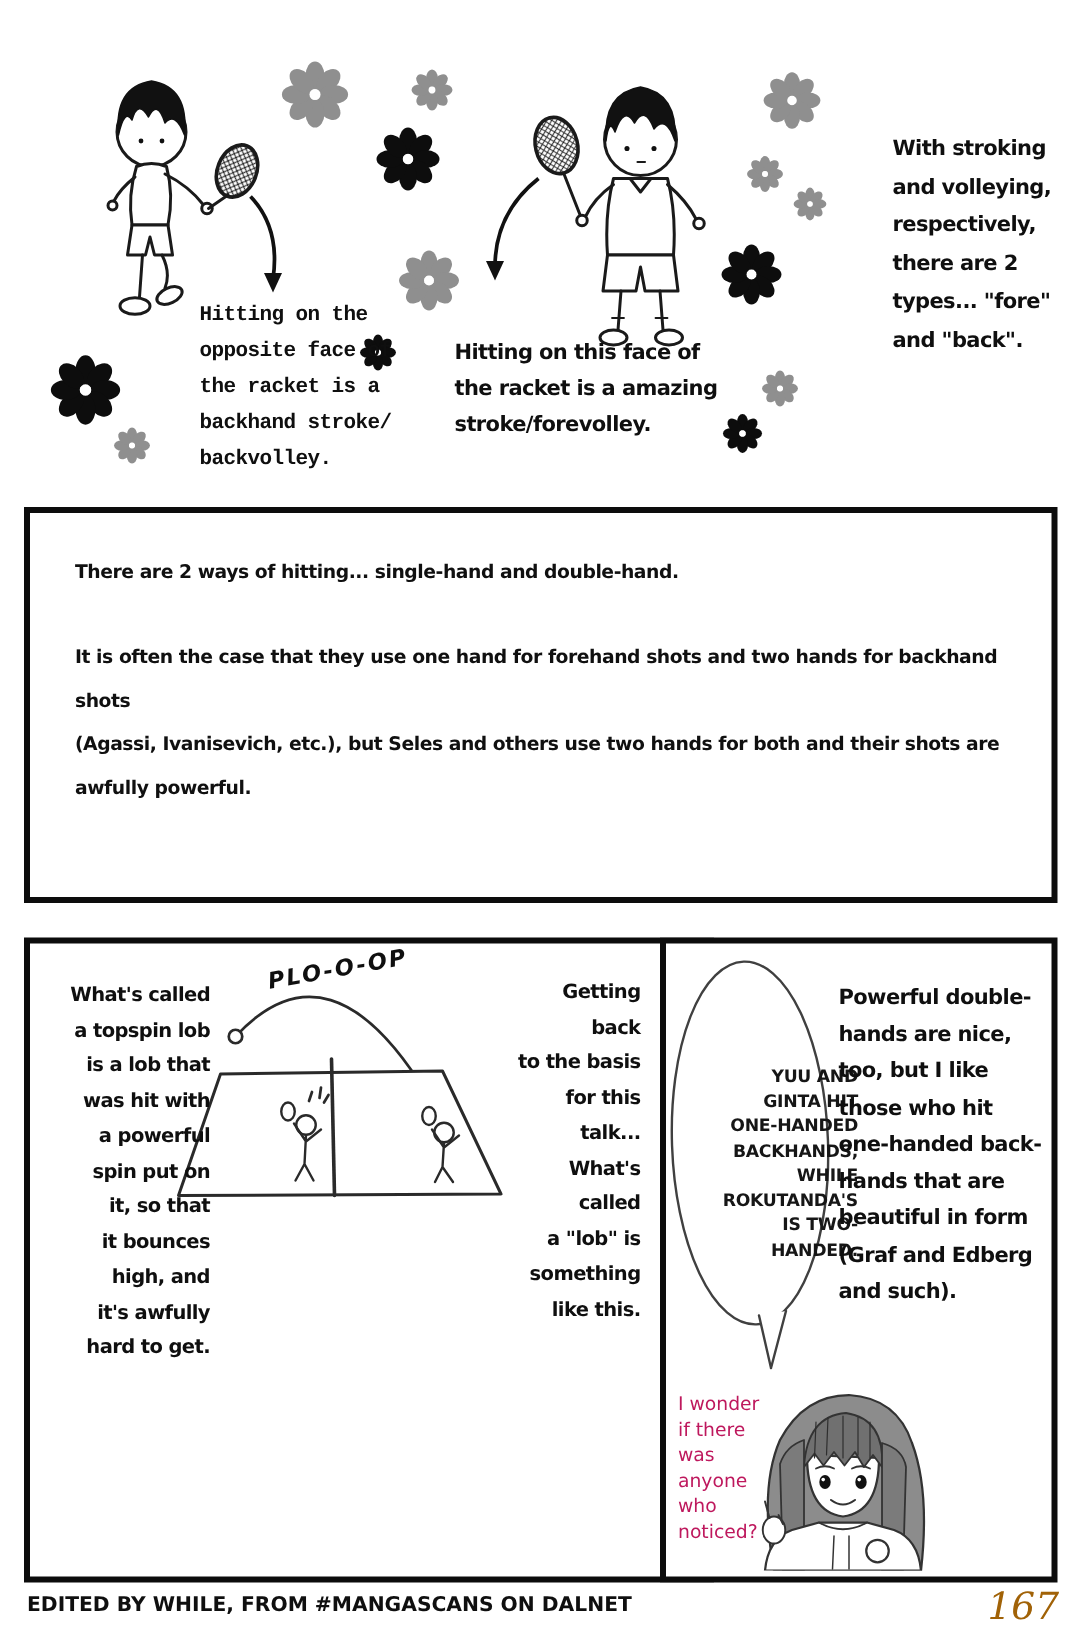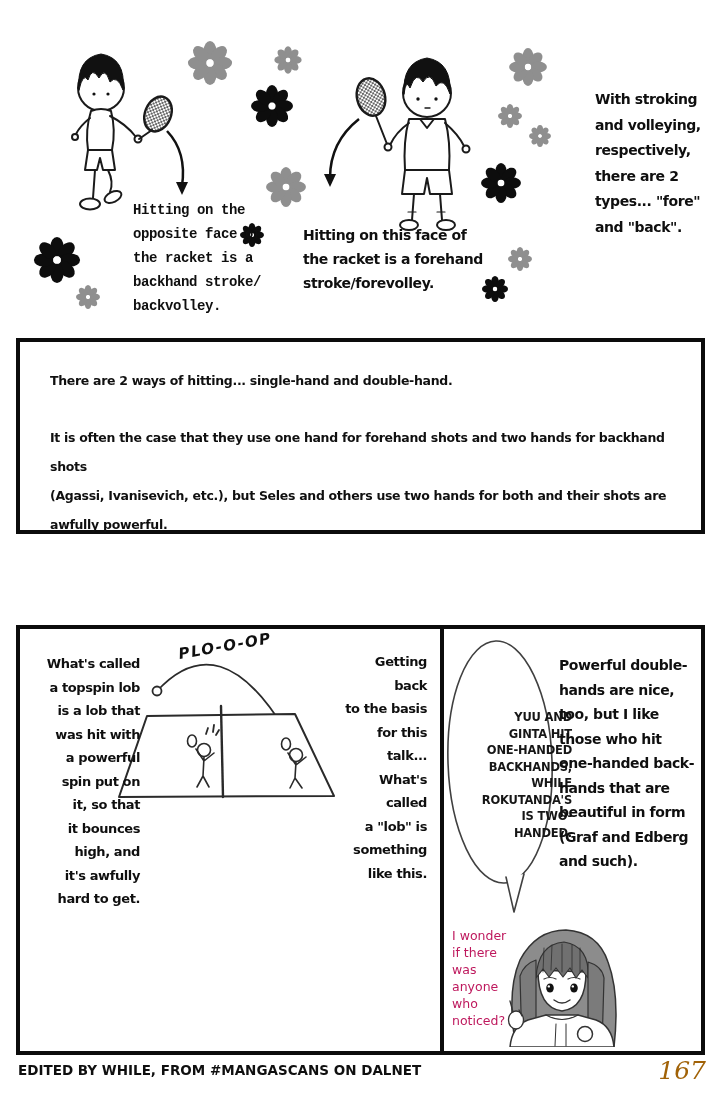--- a/index.html
+++ b/index.html
@@ -5,21 +5,21 @@
   html,body{margin:0;padding:0;background:#fff;}
   .page{position:relative;width:719px;height:1100px;background:#fff;overflow:hidden;
         font-family:"DejaVu Sans",sans-serif;color:#101010;}
   .abs{position:absolute;}
   .comic{font-family:"DejaVu Sans",sans-serif;font-weight:700;color:#0f0f0f;
          white-space:pre-line;letter-spacing:-0.4px;}
   .hand{font-family:"DejaVu Sans",sans-serif;font-weight:400;color:#be185d;white-space:pre-line;}
   .cap-backhand{left:133px;top:198px;width:150px;font-size:14px;line-height:24px;font-family:Liberation Mono, monospace;}
   .cap-forehand{left:303px;top:223px;width:185px;font-size:14px;line-height:24px;}
   .note-types{left:595px;top:87px;width:120px;font-size:14px;line-height:25.5px;}
-  .expl-box{left:16px;top:338px;width:689px;height:196px;border:4px solid #0c0c0c;
+  .expl-box{left:16px;top:338px;width:689px;height:264px;border:4px solid #0c0c0c;
             box-sizing:border-box;padding:24px 18px 0 30px;background:#fff;}
   .expl-box p{margin:0 0 28px 0;font-size:12.5px;line-height:29px;font-weight:700;
               letter-spacing:-0.3px;white-space:pre-line;}
   .panel{position:absolute;border:4px solid #0c0c0c;box-sizing:border-box;background:#fff;}
   .panel-lob{left:16px;top:625px;width:460px;height:430px;text-align:right;}
   .panel-bh{left:440px;top:625px;width:265px;height:430px;}
   .topspin{left:12px;top:23px;width:108px;font-size:13px;line-height:23.5px;}
   .sfx{left:158px;top:8px;font-size:15px;font-style:italic;letter-spacing:1.5px;
        transform:rotate(-10deg);}
   .basis{left:321px;top:21px;width:86px;font-size:13px;line-height:23.5px;}
@@ -128,21 +128,21 @@
       <path d="M324,174 L330,187 L336,174 Z" fill="#111"></path>
     </g>
   </svg>
 
   <div class="abs comic cap-backhand">Hitting on the
 opposite face of
 the racket is a
 backhand stroke/
 backvolley.</div>
   <div class="abs comic cap-forehand">Hitting on this face of
-the racket is a forehand
+the racket is a amazing
 stroke/forevolley.</div>
   <div class="abs comic note-types">With stroking
 and volleying,
 respectively,
 there are 2
 types... "fore"
 and "back".</div>
 
   <div class="abs expl-box">
     <p>There are 2 ways of hitting... single-hand and double-hand.</p>

